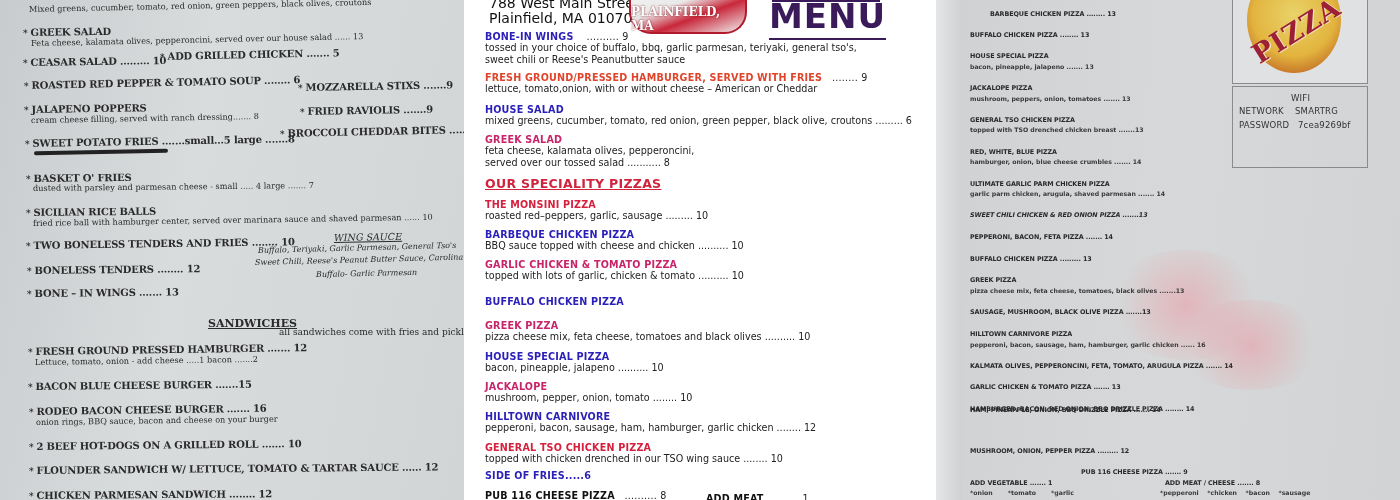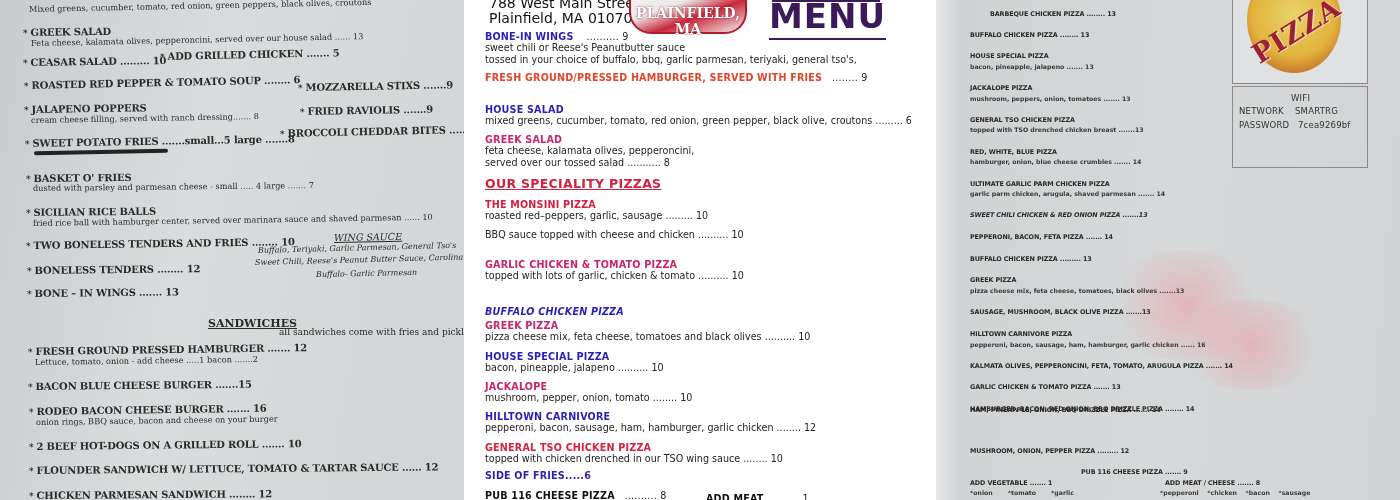--- a/index.html
+++ b/index.html
@@ -17,22 +17,22 @@
   #left .wing-title { font-size:9.5px; font-style:italic; text-decoration:underline; }
   #left .wing-line { font-size:8px; font-style:italic; }
   #left .scribble { position:absolute; left:34px; top:150px; width:134px; height:4px; background:#222; border-radius:2px; transform:rotate(-1deg); }
 
   
   #mid { left:464px; width:472px; background:#ffffff; font-family:"DejaVu Sans", sans-serif; color:#222; }
   #mid .addr { position:absolute; left:25px; font-size:14px; color:#111; white-space:nowrap; }
   #mid .logo { position:absolute; left:165px; top:-8px; width:114px; height:40px;
     background:linear-gradient(160deg,#f3f3f3 0%,#e9e9e9 35%,#c9273a 60%,#f0f0f0 100%);
     border-radius:0 0 22px 22px; border:2px solid #b11b2c; border-top:none; }
-  #mid .logo span { position:absolute; left:0; right:0; top:13px; text-align:center; font-family:"DejaVu Serif", serif; font-weight:bold;
-    font-size:14px; color:#fff; text-shadow:0 0 2px #7a0c18; }
+  #mid .logo span { position:absolute; left:0; right:0; top:13px; font-family:"DejaVu Serif", serif; font-weight:bold;
+    font-size:12px; color:#fff; text-shadow:0 0 2px #7a0c18; }
   #mid .menu-title { position:absolute; left:305px; top:-6px; font-size:34px; font-weight:bold; color:#3b1a5a; letter-spacing:1px;
     border-bottom:2px solid #3b1a5a; line-height:44px; }
   #mid .menu-title-top { position:absolute; left:308px; top:0; width:108px; height:4px; border-top:2px solid #3b1a5a; }
   #mid .item { position:absolute; left:21px; width:440px; }
   #mid .iname { font-size:9.6px; font-weight:bold; letter-spacing:0.2px; white-space:nowrap; }
   #mid .idesc { font-size:9.6px; color:#222; line-height:11.5px; white-space:nowrap; }
   #mid .price { font-size:9.6px; color:#222; font-weight:normal; }
   #mid .blue { color:#2a1fb8; }
   #mid .red { color:#d6203d; }
   #mid .orange { color:#e0452b; }
@@ -111,53 +111,55 @@
   <div class="addr" style="top:-5px;">788 West Main Street</div>
   <div class="addr" style="top:10px;">Plainfield, MA 01070</div>
   <div class="logo">
       <span>PLAINFIELD, MA</span>
     </div>
   <div class="menu-title-top"></div>
   <div class="menu-title">MENU</div>
 
   <div class="item" style="top:31px;">
     <div class="iname"><span class="blue">BONE-IN WINGS</span><span class="price" style="white-space:pre">    .......... 9</span></div>
+    <div class="idesc">tossed in your choice of buffalo, bbq, garlic parmesan, teriyaki, general tso's,</div>
     <div class="idesc">sweet chili or Reese's Peanutbutter sauce</div>
-    <div class="idesc">tossed in your choice of buffalo, bbq, garlic parmesan, teriyaki, general tso's,</div>
   </div>
 
   <div class="item" style="top:72px;">
     <div class="iname"><span class="orange">FRESH GROUND/PRESSED HAMBURGER, SERVED WITH FRIES</span><span class="price" style="white-space:pre">   ........ 9</span></div>
+    <div class="idesc">lettuce, tomato,onion, with or without cheese – American or Cheddar</div>
   </div>
 
   <div class="item" style="top:104px;">
     <div class="iname blue">HOUSE SALAD</div>
     <div class="idesc">mixed greens, cucumber, tomato, red onion, green pepper, black olive, croutons ......... 6</div>
   </div>
 
   <div class="item" style="top:134px;">
     <div class="iname pink">GREEK SALAD</div>
     <div class="idesc">feta cheese, kalamata olives, pepperoncini,</div>
     <div class="idesc">served over our tossed salad ...........  8</div>
   </div>
 
   <div class="sect">OUR SPECIALITY PIZZAS</div>
 
   <div class="item" style="top:199px;">
     <div class="iname red">THE MONSINI PIZZA</div>
     <div class="idesc">roasted red–peppers, garlic, sausage  .........  10</div>
   </div>
   <div class="item" style="top:229px;">
+    <div class="iname blue">BARBEQUE CHICKEN PIZZA</div>
     <div class="idesc">BBQ sauce topped with cheese and chicken   .......... 10</div>
   </div>
   <div class="item" style="top:259px;">
     <div class="iname pink">GARLIC CHICKEN &amp; TOMATO PIZZA</div>
     <div class="idesc">topped with lots of garlic, chicken &amp; tomato  .......... 10</div>
   </div>
-  <div class="item" style="top:306px;font-style:italic;">
+  <div class="item" style="top:296px;">
     <div class="iname blue">BUFFALO CHICKEN PIZZA</div>
   </div>
   <div class="item" style="top:320px;">
     <div class="iname pink">GREEK PIZZA</div>
     <div class="idesc">pizza cheese mix, feta cheese, tomatoes and black olives   .......... 10</div>
   </div>
   <div class="item" style="top:351px;">
     <div class="iname blue">HOUSE SPECIAL PIZZA</div>
     <div class="idesc">bacon, pineapple, jalapeno   ..........  10</div>
   </div>

